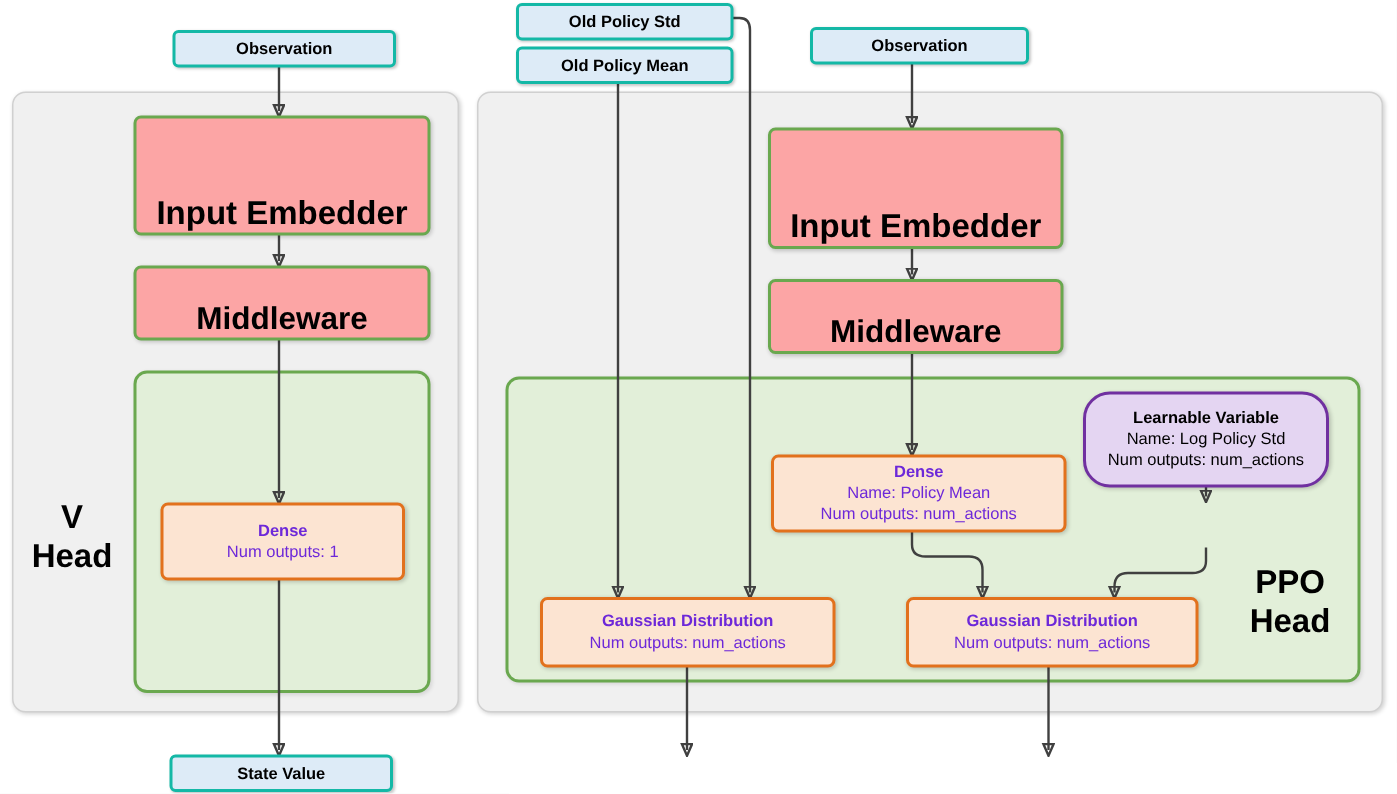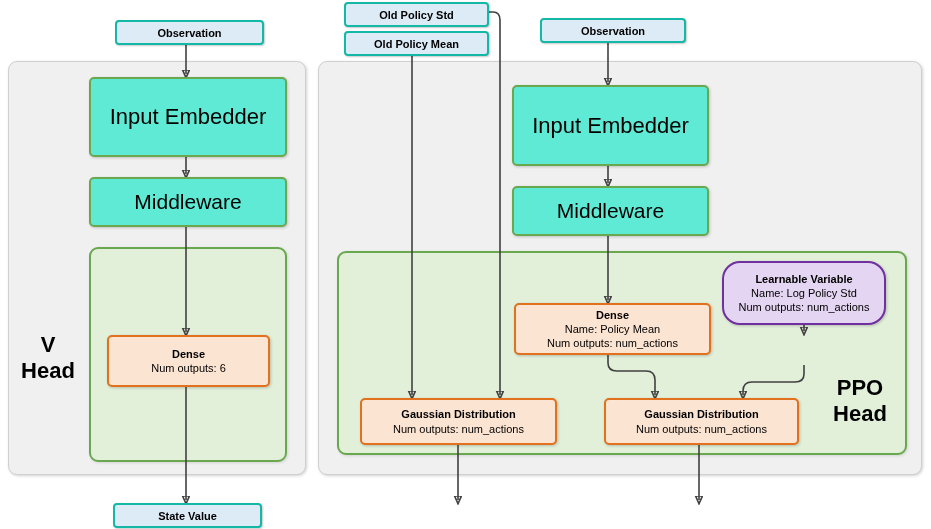--- a/index.html
+++ b/index.html
@@ -6,27 +6,27 @@
   body{width:931px;height:529px;position:relative;overflow:hidden;
        font-family:"Liberation Sans",sans-serif;}
   #stage{position:absolute;left:0;top:0;width:931px;height:529px;}
 
   .panel{position:absolute;background:#f0f0f0;border:1px solid #d0d0d0;
          border-radius:9px;box-shadow:1px 1px 3px rgba(0,0,0,.18);}
 
   .greenzone{position:absolute;background:#e2efd9;border:2px solid #6aa84f;
              border-radius:9px;box-shadow:1px 1px 3px rgba(0,0,0,.12);}
 
-  .gbox{position:absolute;background:#5eead4;border:2px solid #6aa84f;
-        border-radius:5px;display:flex;align-items:center;justify-content:center;
-        font-weight:normal;color:#000;box-shadow:1px 1px 3px rgba(0,0,0,.20);}
+  .gbox{position:absolute;background:#fca5a5;border:2px solid #6aa84f;
+        border-radius:5px;display:flex;align-items:flex-end;justify-content:center;
+        font-weight:bold;color:#000;box-shadow:1px 1px 3px rgba(0,0,0,.20);}
 
   .obox{position:absolute;background:#fce4d2;border:2px solid #e2711d;
         border-radius:5px;display:flex;flex-direction:column;align-items:center;
-        justify-content:center;color:#000000;box-shadow:1px 1px 3px rgba(0,0,0,.20);
+        justify-content:center;color:#6d28d9;box-shadow:1px 1px 3px rgba(0,0,0,.20);
         text-align:center;line-height:1.28;}
 
   .pbox{position:absolute;background:#e4d5f2;border:2px solid #7030a0;
         border-radius:18px;display:flex;flex-direction:column;align-items:center;
         justify-content:center;color:#000;box-shadow:1px 1px 3px rgba(0,0,0,.20);
         text-align:center;line-height:1.30;}
 
   .bbox{position:absolute;background:#ddebf7;border:2px solid #14b8a6;
         border-radius:4px;display:flex;align-items:center;justify-content:center;
         font-weight:bold;font-size:11px;color:#000;
@@ -91,21 +91,21 @@
   <div class="gbox" style="left:89px;top:77px;width:194px;height:76px;font-size:22px;">
     <span>Input Embedder</span>
   </div>
 
   <div class="gbox" style="left:89px;top:177px;width:194px;height:46px;font-size:21px;">
     <span>Middleware</span>
   </div>
 
   <div class="obox" style="left:107px;top:335px;width:159px;height:48px;">
     <span class="b-title">Dense</span>
-    <span class="b-line">Num outputs: 6</span>
+    <span class="b-line">Num outputs: 1</span>
   </div>
 
   <div class="ttl" style="left:12px;top:332px;width:72px;font-size:22px;">
     <div>V</div>
     <div>Head</div>
   </div>
 
   <div class="bbox" style="left:113px;top:503px;width:145px;height:21px;">
     <span>State Value</span>
   </div>

